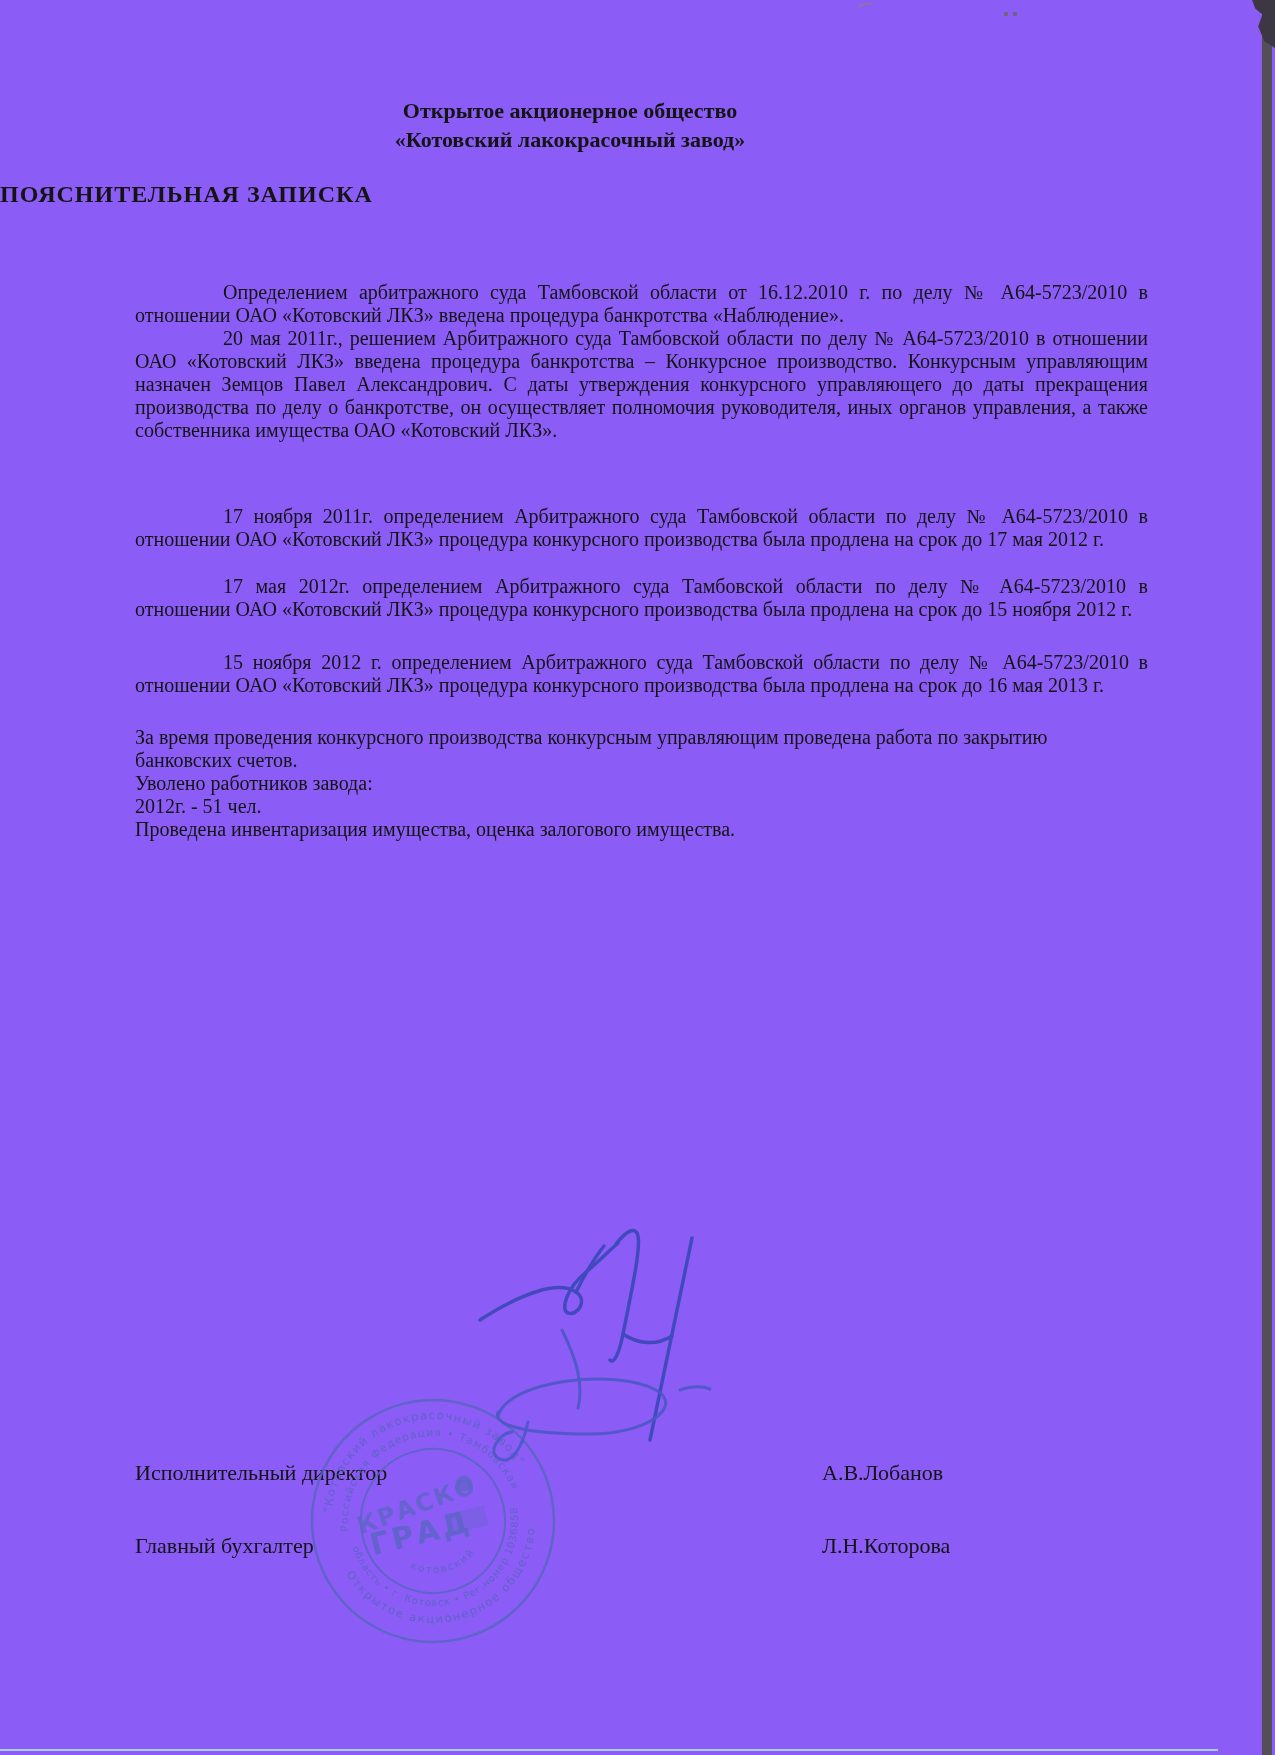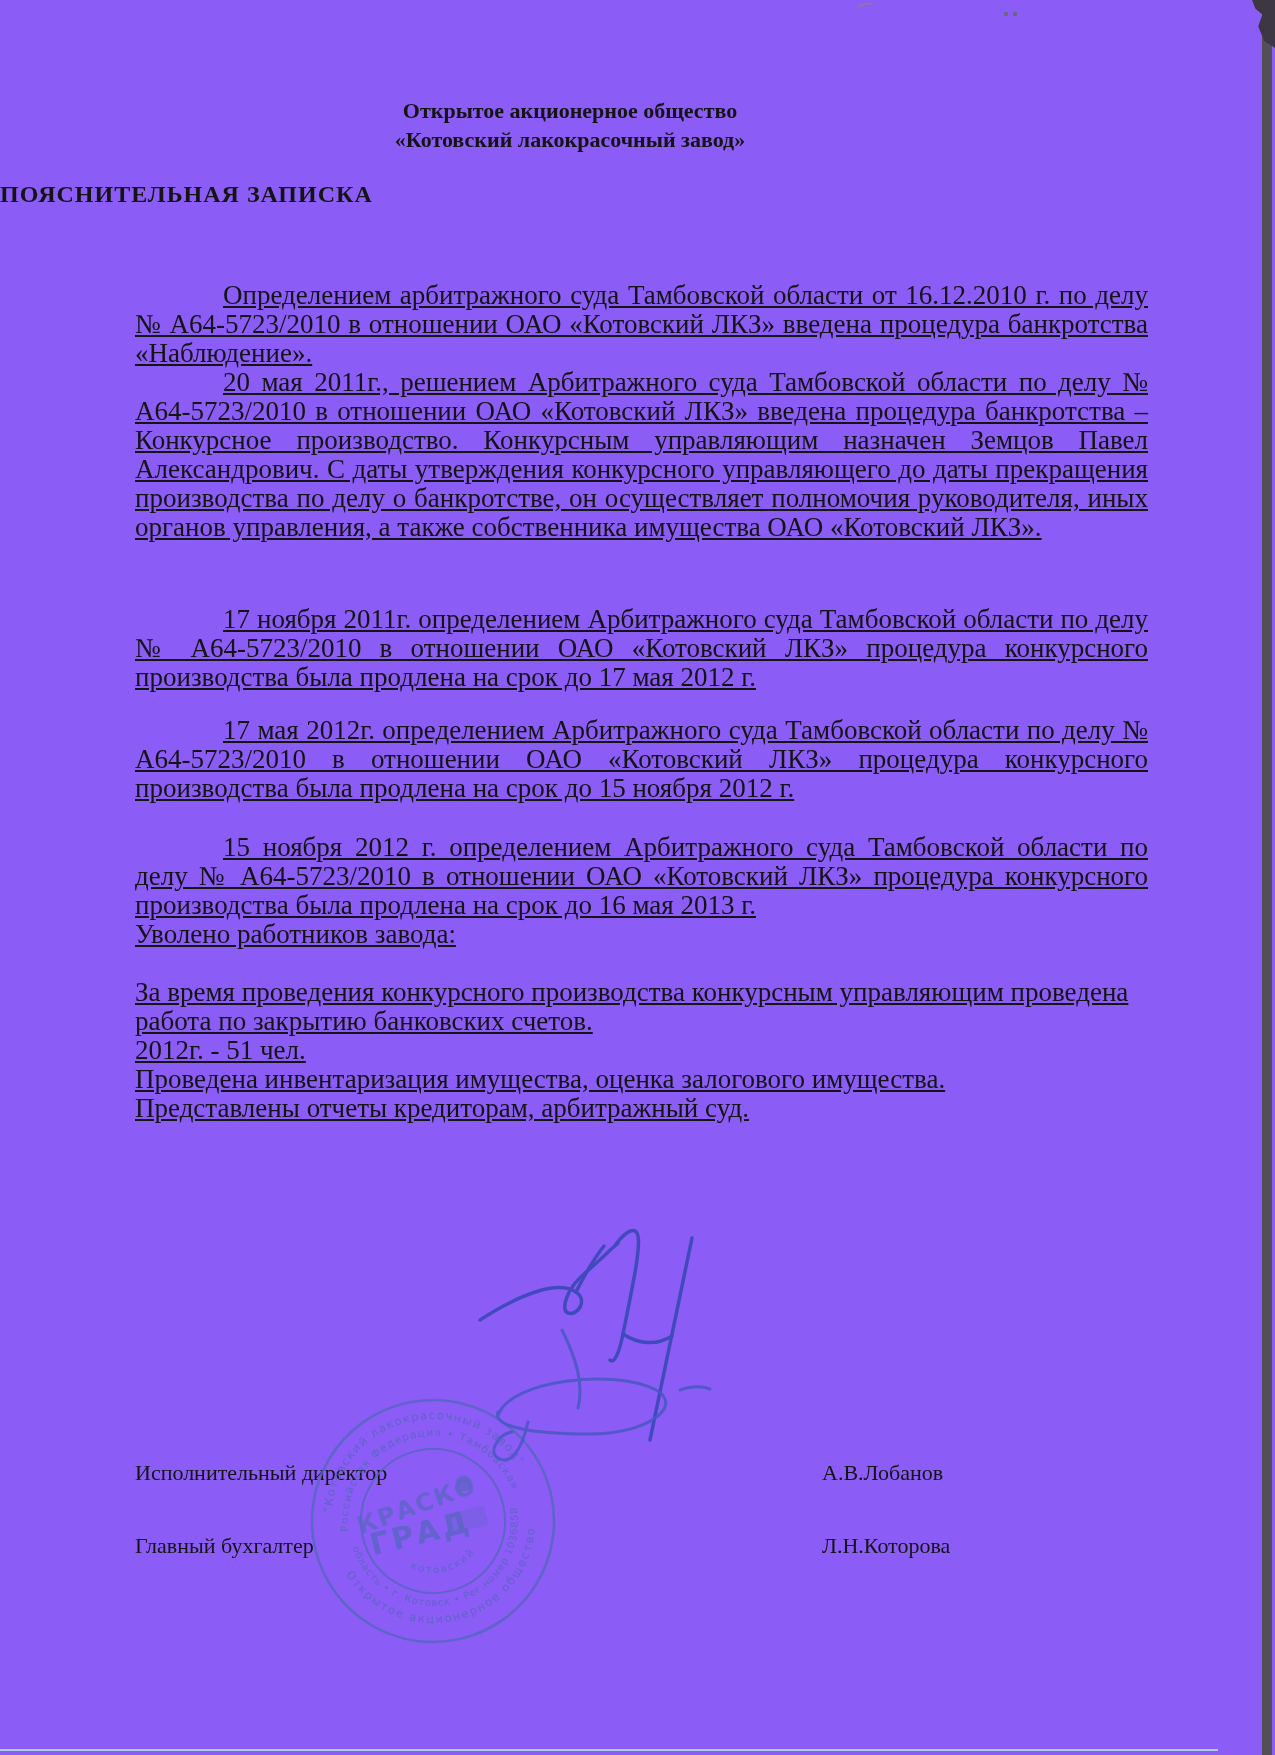--- a/index.html
+++ b/index.html
@@ -15,21 +15,21 @@
     text-align:center; font-weight:bold; font-size:22px; line-height:29px;
   }
   .doc-title {
     position:absolute; top:181px; left:0; width:1146px;
     text-align:left; font-weight:bold; font-size:24px; letter-spacing:1px;
   }
 
   
   .body-text {
     position:absolute; left:135px; top:281px; width:1013px;
-    font-size:27px; line-height:29px;text-decoration:underline;
+    font-size:20px; line-height:23px;
   }
   .body-text p { margin:0; text-align:justify; }
   .body-text p.indent { text-indent:88px; }
   .body-text p.plain  { text-align:left; }
   .gap-63 { margin-top:63px !important; }
   .gap-24 { margin-top:24px !important; }
   .gap-30 { margin-top:30px !important; }
   .gap-29 { margin-top:29px !important; }
 
   
@@ -91,25 +91,24 @@
     <div>«Котовский лакокрасочный завод»</div>
   </div>
   <div class="doc-title">ПОЯСНИТЕЛЬНАЯ ЗАПИСКА</div>
 
   <div class="body-text">
     <p class="indent">Определением арбитражного суда Тамбовской области от 16.12.2010 г. по делу № А64-5723/2010  в отношении    ОАО «Котовский ЛКЗ»  введена процедура банкротства «Наблюдение».</p>
     <p class="indent">20 мая 2011г., решением Арбитражного суда Тамбовской области по делу № А64-5723/2010 в отношении ОАО «Котовский ЛКЗ» введена процедура банкротства – Конкурсное производство. Конкурсным управляющим назначен Земцов Павел Александрович. С даты утверждения конкурсного управляющего до даты прекращения производства по делу о банкротстве, он осуществляет полномочия руководителя, иных органов управления, а также собственника имущества ОАО «Котовский ЛКЗ».</p>
     <p class="indent gap-63">17 ноября 2011г. определением Арбитражного суда Тамбовской области по делу № А64-5723/2010 в отношении ОАО «Котовский ЛКЗ» процедура конкурсного производства была продлена на срок до 17 мая 2012 г.</p>
     <p class="indent gap-24">17 мая 2012г. определением Арбитражного суда Тамбовской области по делу № А64-5723/2010 в отношении ОАО «Котовский ЛКЗ» процедура конкурсного производства была продлена на срок до 15 ноября 2012 г.</p>
     <p class="indent gap-30">15 ноября 2012 г. определением Арбитражного суда Тамбовской области по делу № А64-5723/2010 в отношении ОАО «Котовский ЛКЗ» процедура конкурсного производства была продлена на срок до 16 мая 2013 г.</p>
+    <p class="plain gap-29">За время проведения  конкурсного производства конкурсным управляющим проведена работа по закрытию банковских счетов.</p>
     <p class="plain">Уволено работников завода:</p>
-    <p class="plain gap-29">За время проведения  конкурсного производства конкурсным управляющим проведена работа по закрытию банковских счетов.</p>
     <p class="plain">2012г. -   51 чел.</p>
     <p class="plain">Проведена инвентаризация имущества, оценка залогового имущества.</p>
-    <p class="plain">Представлены отчеты кредиторам, арбитражный суд.</p>
   </div>
 
   <div class="sig-label row1">Исполнительный директор</div>
   <div class="sig-name  row1">А.В.Лобанов</div>
   <div class="sig-label row2">Главный бухгалтер</div>
   <div class="sig-name  row2">Л.Н.Которова</div>
 
   <svg class="stamp" viewBox="0 0 266 266">
     <defs>
       <path id="arcOuterTop" d="M 31 133 A 102 102 0 0 1 235 133"></path>

